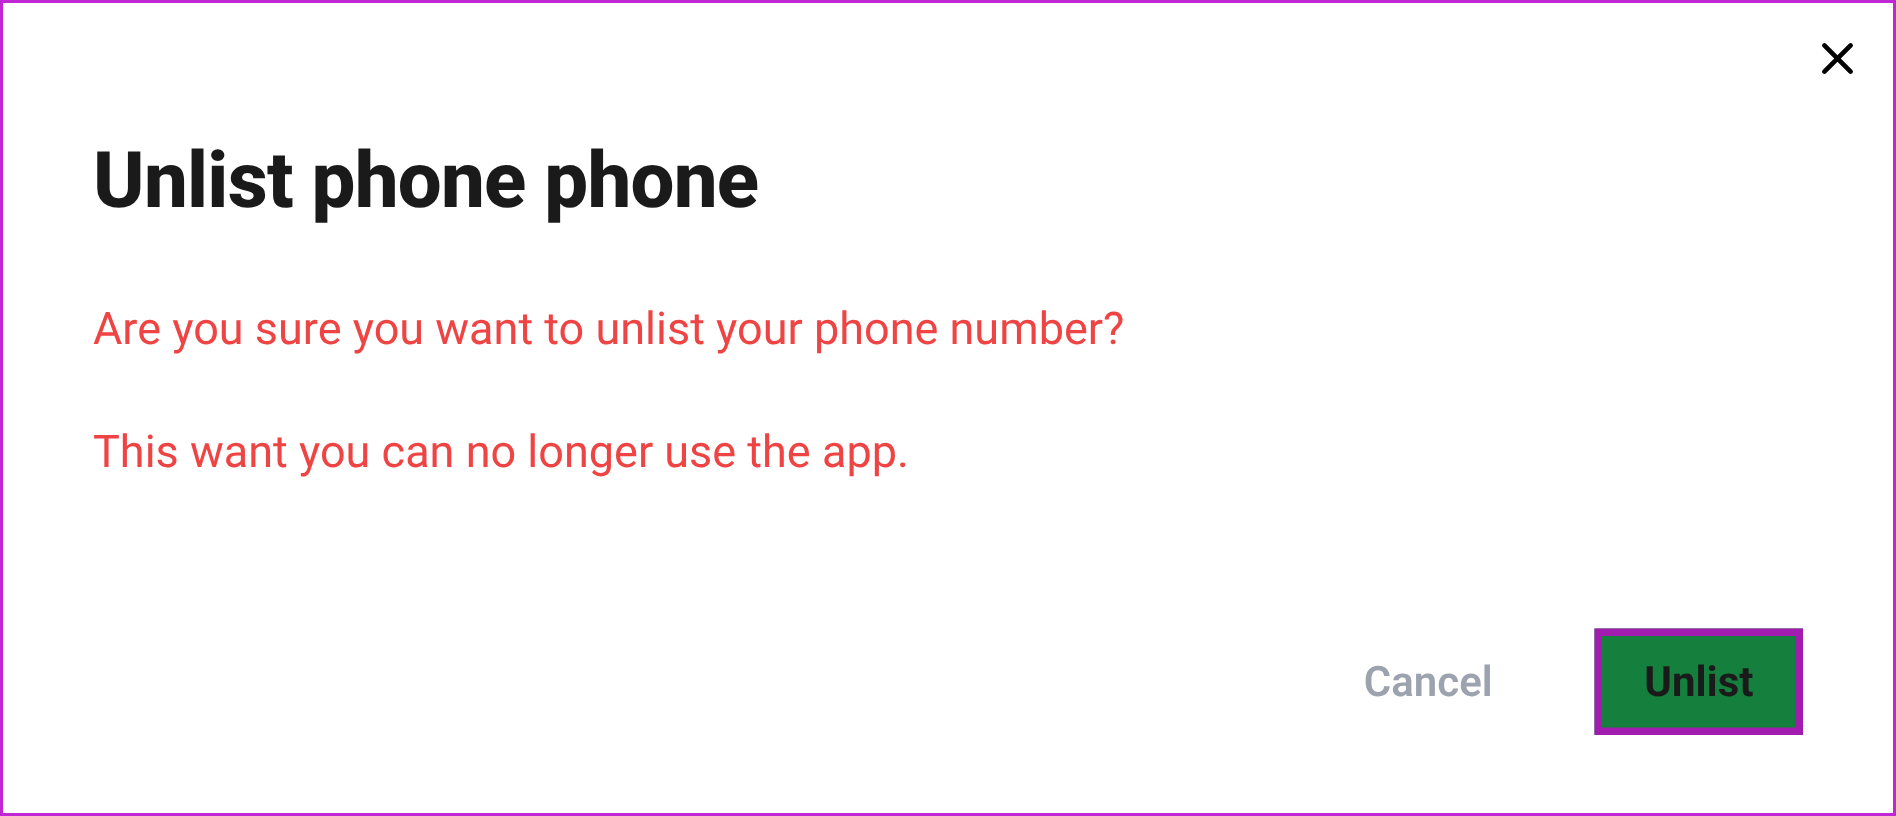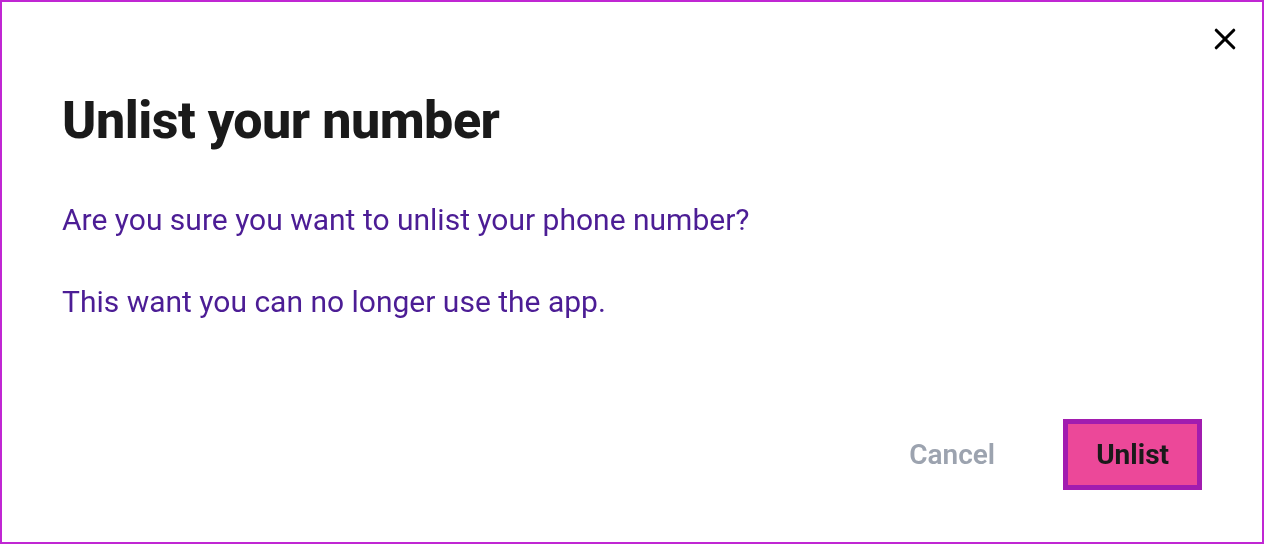--- a/index.html
+++ b/index.html
@@ -46,21 +46,21 @@
     .modal-title {
       font-size: 52px;
       font-weight: 800;
       color: #1a1a1a;
       letter-spacing: -0.5px;
       margin-bottom: 48px;
     }
     
     .modal-body {
       font-size: 30px;
-      color: #4c1d95;
+      color: #ef4444;
       line-height: 1.4;
       font-weight: 400;
     }
     
     .modal-body p {
       margin-bottom: 40px;
     }
     
     .modal-footer {
       position: absolute;
@@ -75,21 +75,21 @@
       border: none;
       font-size: 28px;
       color: #9ca3af;
       font-weight: 600;
       cursor: pointer;
       font-family: inherit;
       padding: 8px 4px;
     }
     
     .unlist-button {
-      background: #ec4899;
+      background: #15803d;
       border: 5px solid #a21caf;
       font-size: 28px;
       color: #1a1a1a;
       font-weight: 700;
       cursor: pointer;
       font-family: inherit;
       padding: 14px 28px;
     }
   </style>
 </head>
@@ -99,21 +99,21 @@
   <button class="close-button">
     <span>
       <svg viewBox="0 0 24 24" fill="none" stroke="#000" stroke-width="2.5" stroke-linecap="round">
         <line x1="5" y1="5" x2="19" y2="19"></line>
         <line x1="19" y1="5" x2="5" y2="19"></line>
       </svg>
     </span>
   </button>
 
   <div class="content">
-    <h1 class="modal-title">Unlist your number</h1>
+    <h1 class="modal-title">Unlist phone phone</h1>
 
     <div class="modal-body">
       <p>Are you sure you want to unlist your phone number?</p>
       <p>This want you can no longer use the app.</p>
     </div>
   </div>
 
   <div class="modal-footer">
     <button class="cancel-button">Cancel</button>
     <button class="unlist-button">Unlist</button>

